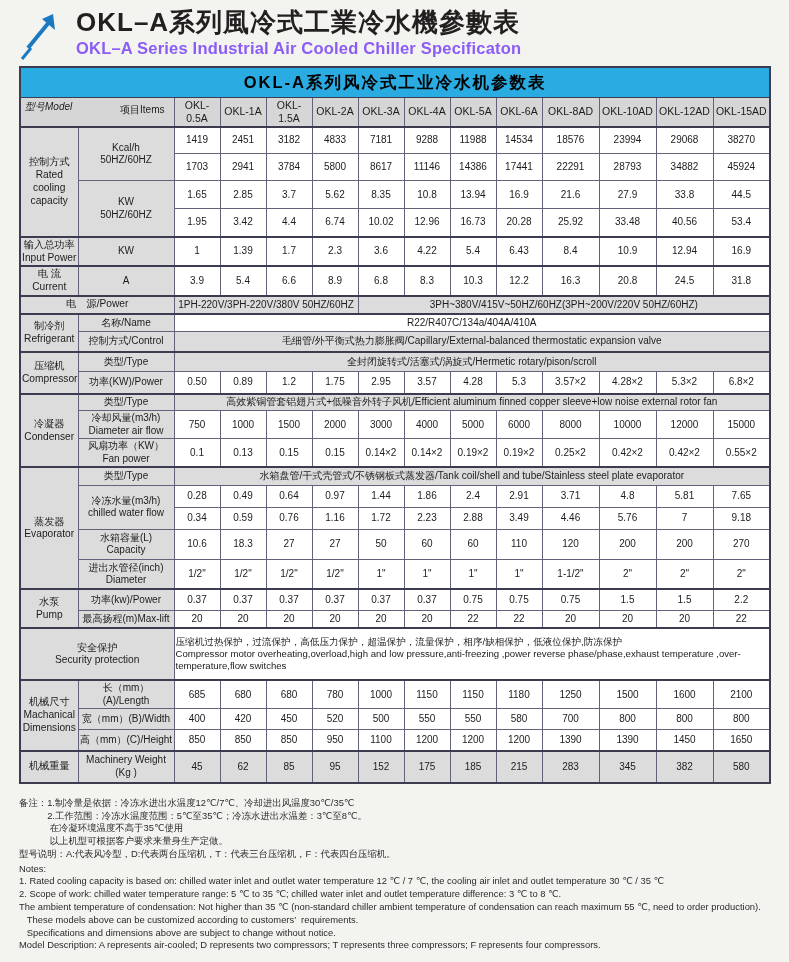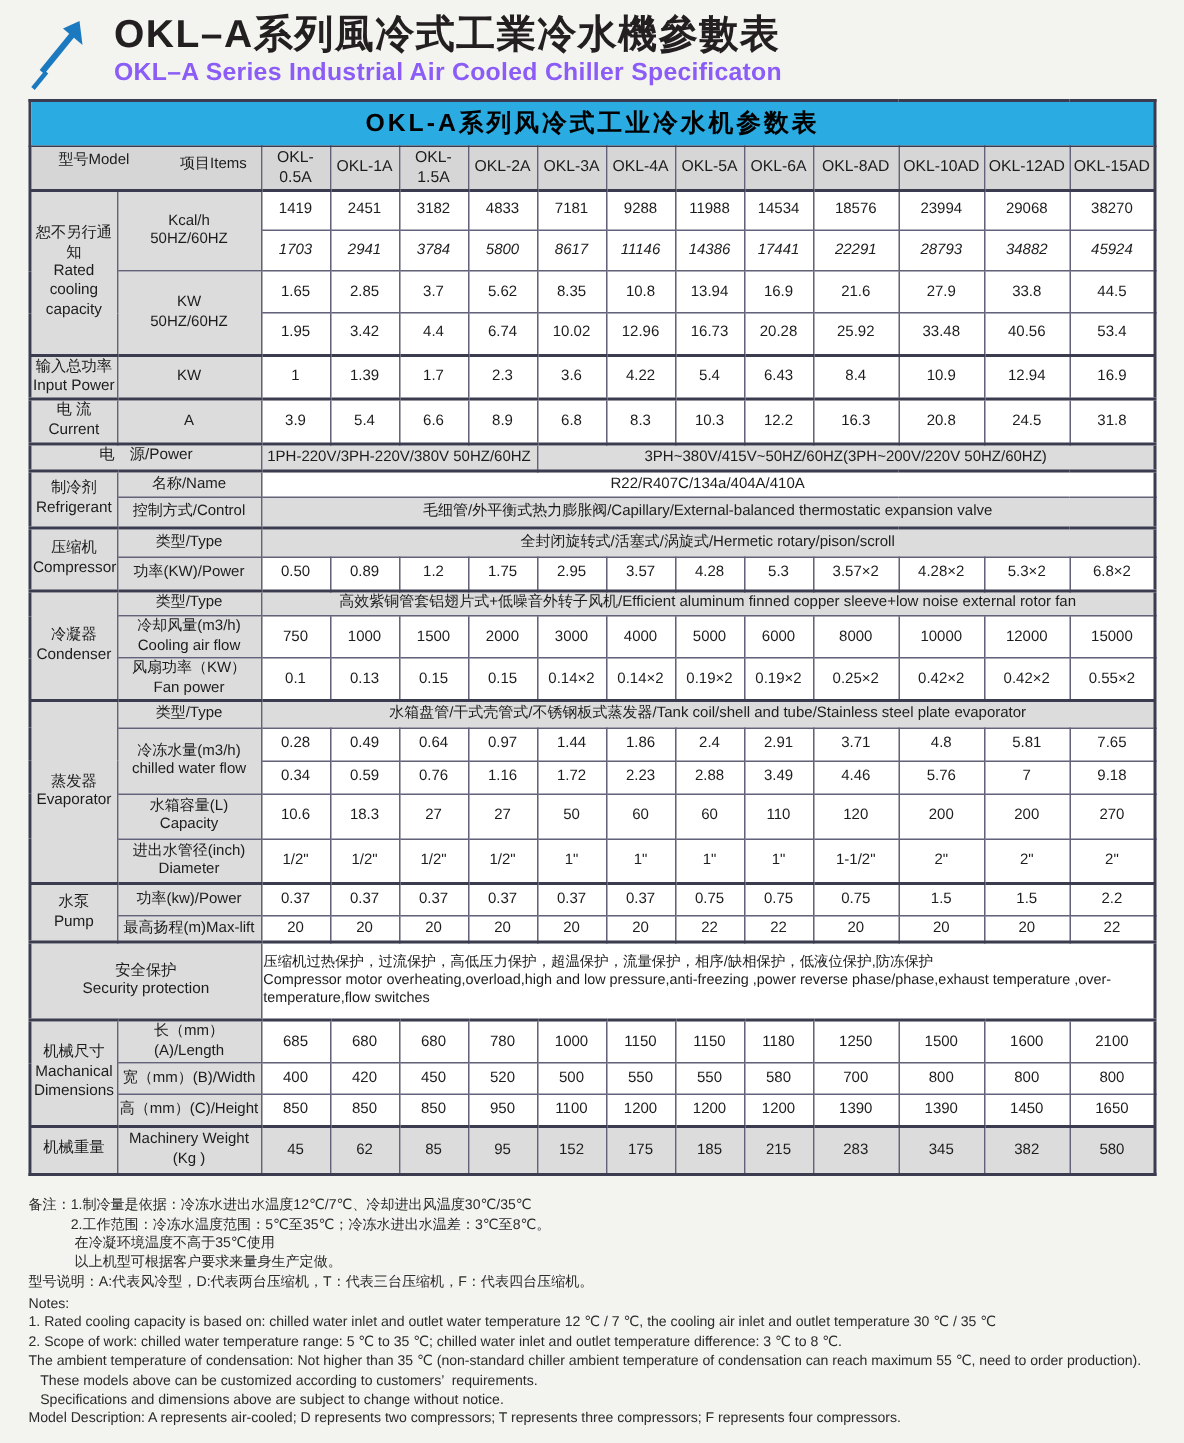--- a/index.html
+++ b/index.html
@@ -40,21 +40,21 @@
   td.w   { background:#ffffff; }
   td.sec { background:#ffffff; text-align:left; padding:3px 7px; font-size:9.6px; line-height:1.45; }
   td.lbl { font-size:10.2px; }
   
   th.corner {
     background:#d6d6d6; position:relative; padding:0;
     background-image:linear-gradient(to bottom right,
       transparent calc(50% - 0.7px), #62627a calc(50% - 0.7px),
       #62627a calc(50% + 0.7px), transparent calc(50% + 0.7px));
   }
-  th.corner .cnr-model { position:absolute; left:18px;  top:3px;  font-size:10px; }
+  th.corner .cnr-model { position:absolute; left:4px;  top:3px;  font-size:10px;font-style:italic; }
   th.corner .cnr-items { position:absolute; right:9px; top:6px;  font-size:10px; }
 
   
   .notes { margin:13px 0 0 19px; font-size:9.4px; line-height:1.36; color:#2b2b2b; }
   .notes div { white-space:pre-wrap; }
   .notes-en { margin-top:2px; }
 </style>
 </head>
 <body>
 
@@ -106,21 +106,21 @@
         <th>OKL-6A</th>
         <th>OKL-8AD</th>
         <th>OKL-10AD</th>
         <th>OKL-12AD</th>
         <th>OKL-15AD</th>
       </tr>
     </thead>
   <tbody>
       <tr class="gs" style="height: 27px;">
         <td rowspan="4" class="lbl">
-          <div>恕不另行通知</div>
+          <div>控制方式</div>
           <div>Rated</div>
           <div>cooling</div>
           <div>capacity</div>
         </td>
         <td rowspan="2" class="itm">
           <div>Kcal/h</div>
           <div>50HZ/60HZ</div>
         </td>
         <td class="w">
           <div>1419</div>
@@ -152,21 +152,21 @@
         <td class="w">
           <div>23994</div>
         </td>
         <td class="w">
           <div>29068</div>
         </td>
         <td class="w">
           <div>38270</div>
         </td>
       </tr>
-      <tr style="height: 27px; font-style: italic;">
+      <tr style="height: 27px;">
         <td class="w">
           <div>1703</div>
         </td>
         <td class="w">
           <div>2941</div>
         </td>
         <td class="w">
           <div>3784</div>
         </td>
         <td class="w">
@@ -459,21 +459,21 @@
         <td class="itm">
           <div>类型/Type</div>
         </td>
         <td colspan="12" class="g">
           <div>高效紫铜管套铝翅片式+低噪音外转子风机/Efficient aluminum finned copper sleeve+low noise external rotor fan</div>
         </td>
       </tr>
       <tr style="height: 27px;">
         <td class="itm">
           <div>冷却风量(m3/h)</div>
-          <div>Cooling air flow</div>
+          <div>Diameter air flow</div>
         </td>
         <td class="w">
           <div>750</div>
         </td>
         <td class="w">
           <div>1000</div>
         </td>
         <td class="w">
           <div>1500</div>
         </td>

